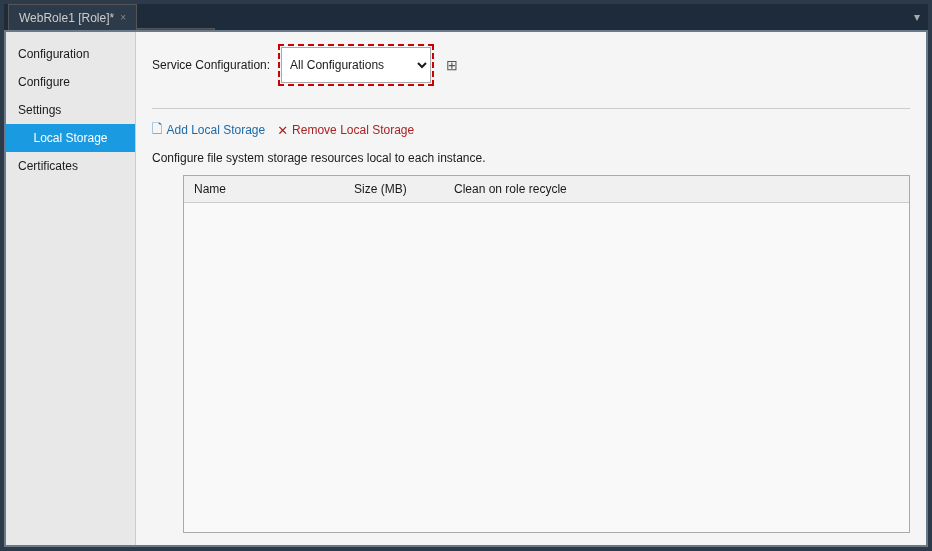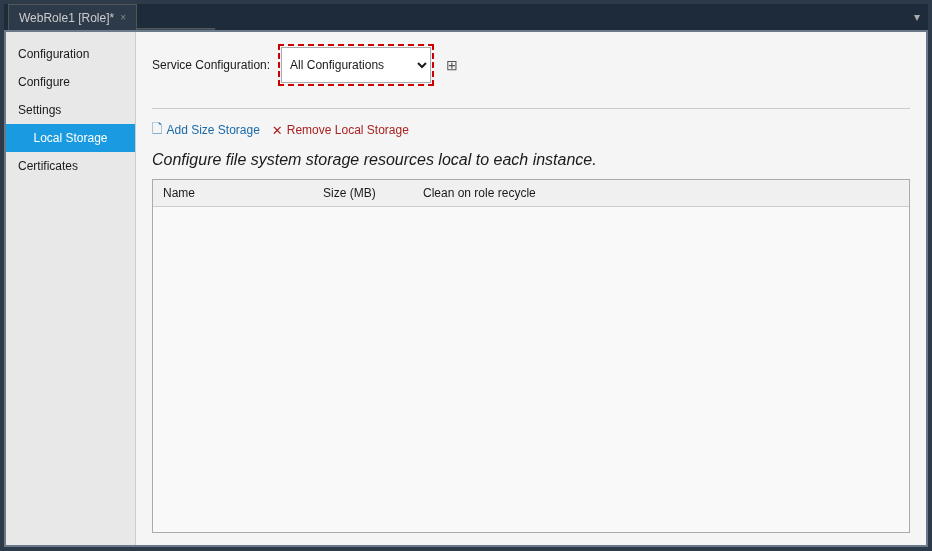--- a/index.html
+++ b/index.html
@@ -139,29 +139,29 @@
       border: none;
       padding: 0;
     }
     .toolbar-btn .btn-icon {
       font-size: 13px;
     }
     .toolbar-btn.remove {
       color: #aa2222;
     }
     .description-text {
-      font-size: 16px;
-      color: #1a1a1a;
-      font-style: italic;
+      font-size: 12px;
+      color: #1a1a1a;
     }
     .storage-table-wrapper {
       border: 1px solid #aaa;
       background: #f9f9f9;
       flex: 1;
       overflow: hidden;
+      margin-left: 31px;
     }
     .storage-table {
       width: 100%;
       border-collapse: collapse;
       font-size: 12px;
     }
     .storage-table th {
       text-align: left;
       padding: 6px 10px;
       background: #f0f0f0;
@@ -220,21 +220,21 @@
             <option>Cloud</option>
             <option>Local</option>
           </select>
         </div>
         <span class="config-icon" title="Manage Configurations">⊞</span>
       </div>
 
       <div class="toolbar-row">
         <button class="toolbar-btn">
           <span class="btn-icon">🗋</span>
-          <span>Add Size Storage</span>
+          <span>Add Local Storage</span>
         </button>
         <button class="toolbar-btn remove">
           <span class="btn-icon">✕</span>
           <span>Remove Local Storage</span>
         </button>
       </div>
 
       <div class="description-text">Configure file system storage resources local to each instance.</div>
 
       <div class="storage-table-wrapper">

